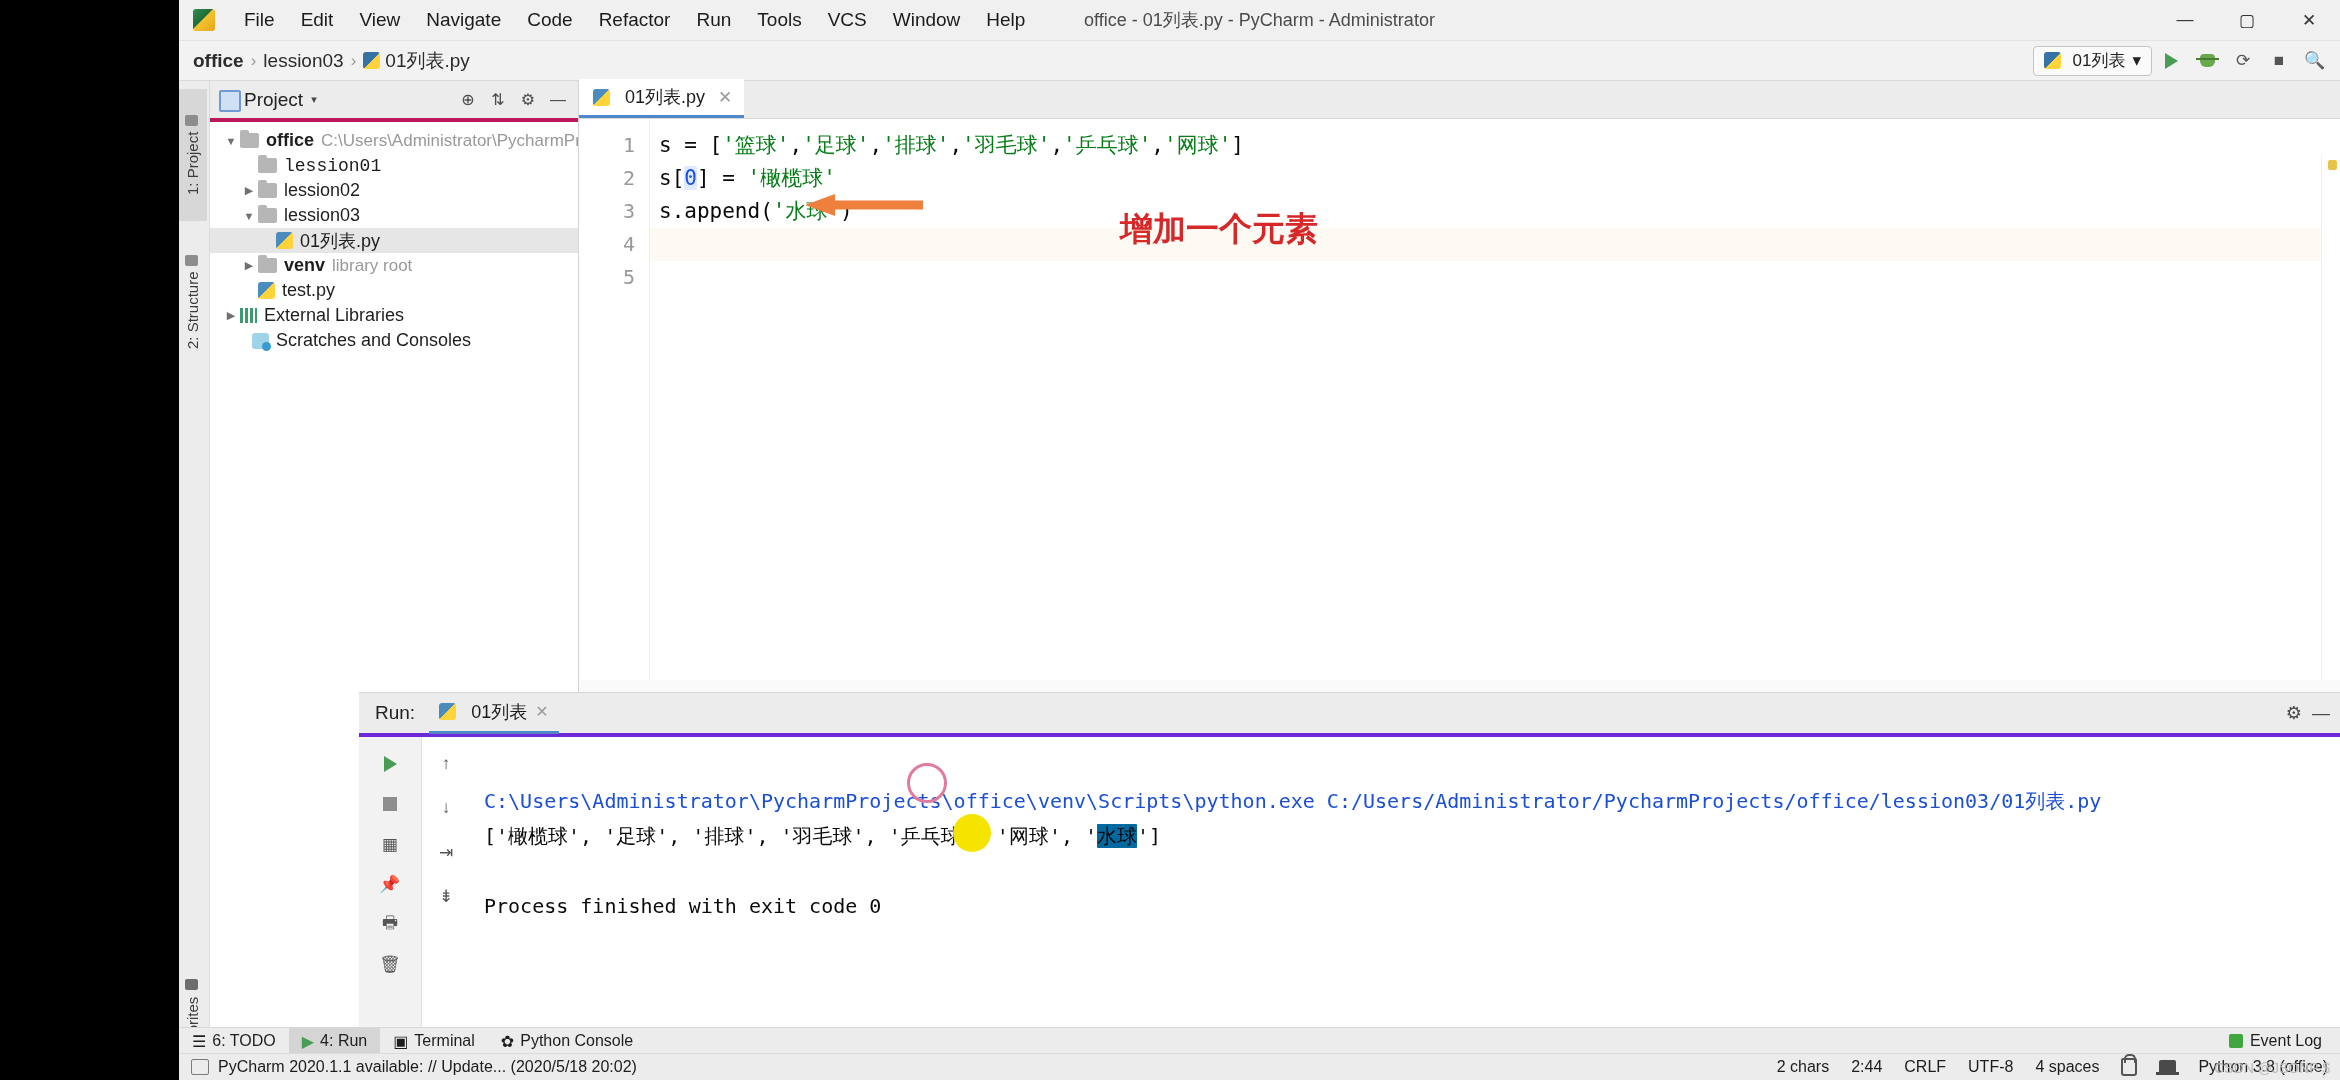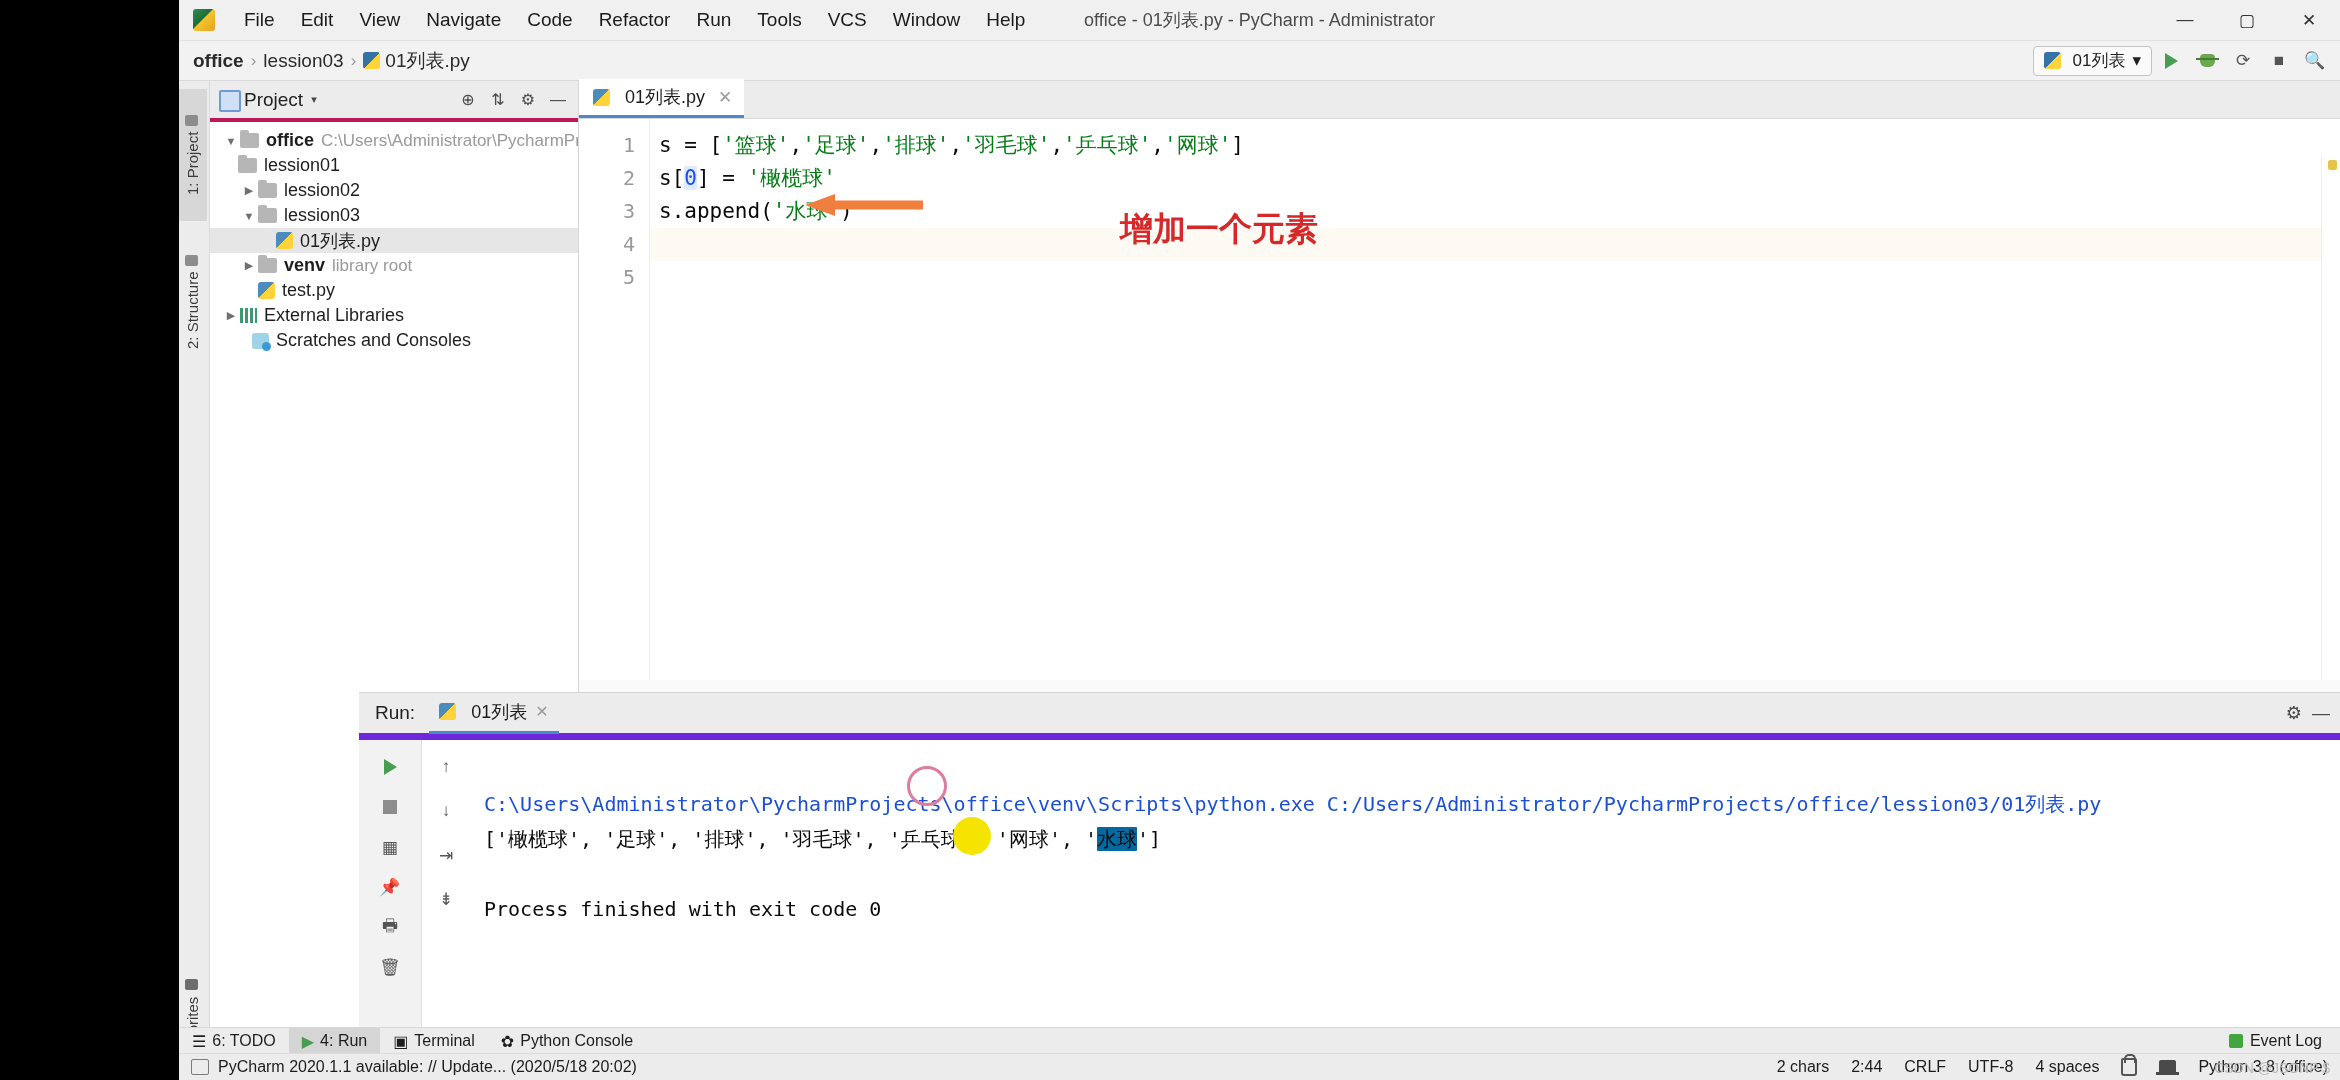--- a/index.html
+++ b/index.html
@@ -75,21 +75,21 @@
   .s-str{color:#067d17;}
   .s-num{color:#1750eb;background:#e0eaff;border-radius:2px;}
   .anno-arrow{position:absolute;left:155px;top:75px;width:120px;height:22px;}
   .anno-text{position:absolute;left:470px;top:88px;font-size:33px;color:#d62828;font-weight:bold;white-space:nowrap;}
   .editor-hscroll{height:12px;background:#fafafa;}
   .right-gut{position:absolute;right:0;top:37px;width:18px;bottom:0;background:#fff;border-left:1px solid #efefef;}
   .right-gut:after{content:"";position:absolute;right:3px;top:4px;width:9px;height:10px;background:#e8c34a;border-radius:2px;}
 
   
   .run-panel{position:absolute;left:180px;top:611px;right:0;bottom:52px;background:#fff;display:flex;flex-direction:column;}
-  .run-head{height:40px;background:#ececec;border-top:1px solid #d6d6d6;border-bottom:7px solid #6d28d9;display:flex;align-items:center;position:relative;}
+  .run-head{height:40px;background:#ececec;border-top:1px solid #d6d6d6;border-bottom:4px solid #6d28d9;display:flex;align-items:center;position:relative;}
   .run-lbl{font-size:19px;color:#222;margin-left:16px;margin-right:14px;}
   .run-tab{display:flex;align-items:center;gap:8px;height:38px;padding:0 10px;border-bottom:3px solid #4f87c8;font-size:18px;color:#1c1c1c;}
   .run-head-ic{position:absolute;right:10px;display:flex;align-items:center;gap:10px;color:#4a4a4a;font-size:18px;}
   .run-body{flex:1;display:flex;}
   .run-side{width:62px;background:#f2f2f2;border-right:1px solid #e2e2e2;padding-top:10px;display:flex;flex-direction:column;align-items:center;gap:6px;}
   .rsic{width:38px;height:34px;display:flex;align-items:center;justify-content:center;color:#555;font-size:17px;}
   .run-side2{width:48px;background:#fff;padding-top:10px;display:flex;flex-direction:column;align-items:center;gap:10px;}
   .console{flex:1;padding:12px 0 0 14px;font-family:"DejaVu Sans Mono",monospace;font-size:20px;line-height:35px;color:#0a0a0a;white-space:pre;position:relative;overflow:hidden;}
   .c-blue{color:#1a4fd6;}
   .hl-pink{background:#0369a1;border-radius:1px;}
@@ -197,21 +197,21 @@
           <div class="phic">—</div>
         </div>
       </div>
       <div class="tree">
         <div class="node" style="padding-left:12px;">
           <span class="arrow down"></span>
           <span class="folder"></span>
           <span class="bold">office</span>
           <span class="dim">C:\Users\Administrator\PycharmPro</span>
         </div>
-        <div class="node" style="padding-left:28px;">
+        <div class="node" style="padding-left:48px;font-family:Liberation Mono, monospace;">
           <span class="folder"></span>
           <span>lession01</span>
         </div>
         <div class="node" style="padding-left:30px;">
           <span class="arrow right"></span>
           <span class="folder"></span>
           <span>lession02</span>
         </div>
         <div class="node" style="padding-left:30px;">
           <span class="arrow down"></span>

